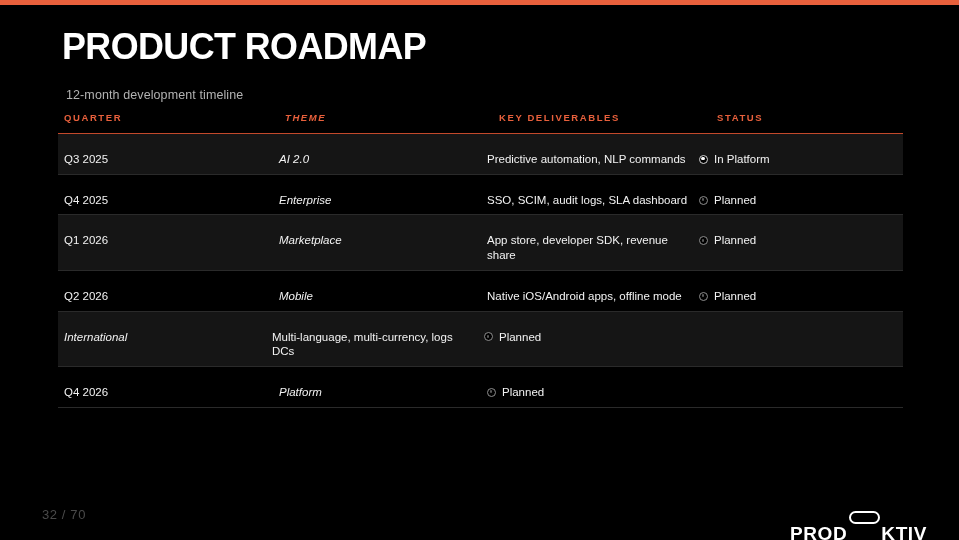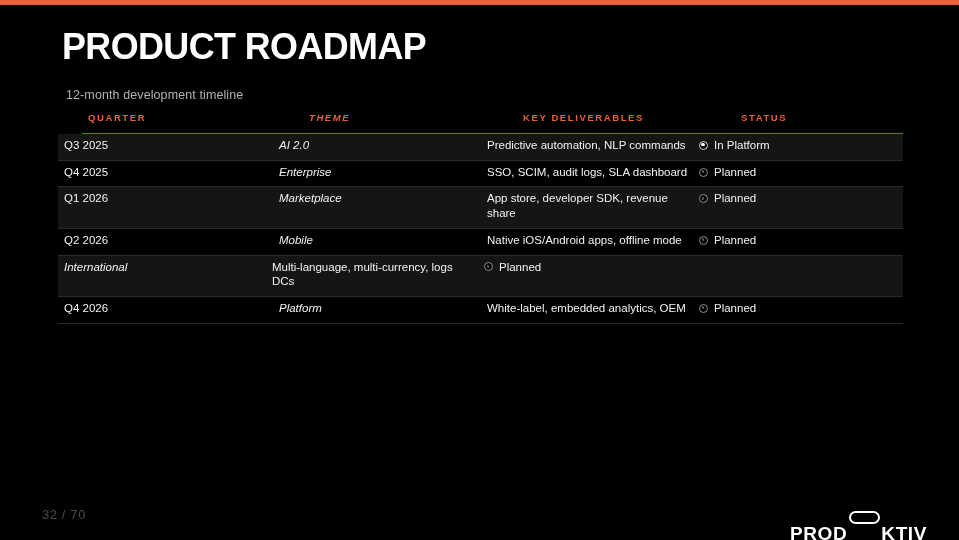--- a/index.html
+++ b/index.html
@@ -67,21 +67,20 @@
 
   .rt-row {
     display: flex;
     align-items: flex-start;
     box-sizing: border-box;
   }
 
   .rt-head {
     padding: 0 0 10px 0;
     border-bottom: 1.5px solid #c3492b;
-    margin-left: 24px;
   }
 
   .rt-head .cell {
     font-size: 9.5px;
     font-weight: bold;
     letter-spacing: 1.6px;
     color: #e8603c;
     text-transform: uppercase;
     padding-left: 6px;
   }
@@ -90,21 +89,21 @@
     border-bottom: 1px solid #2a2a2a;
   }
 
   .rt-body .rt-row.alt {
     background: #151515;
   }
 
   .rt-body .cell {
     font-size: 11.5px;
     color: #f2f2f2;
-    padding: 4px 0 7px 6px;
+    padding: 18px 0 7px 6px;
     line-height: 1.28;
     box-sizing: border-box;
   }
 
   .col-quarter { width: 215px; flex: 0 0 215px; }
   .col-theme   { width: 208px; flex: 0 0 208px; font-style: italic; }
   .col-deliv   { width: 212px; flex: 0 0 212px; }
   .col-status  { width: 210px; flex: 0 0 210px; }
 
   .status-cell {
@@ -249,21 +248,20 @@
         <div class="cell col-deliv">Multi-language, multi-currency, logs DCs</div>
         <div class="cell col-status status-cell">
           <span class="status-dot planned"></span>
           <span>Planned</span>
         </div>
       </div>
 
       <div class="rt-row">
         <div class="cell col-quarter">Q4 2026</div>
         <div class="cell col-theme">Platform</div>
-        <div class="cell col-deliv">White-label, embedded analytics, OEM</div>
         <div class="cell col-status status-cell">
           <span class="status-dot planned"></span>
           <span>Planned</span>
         </div>
       </div>
 
     </div>
   </div>
 
   <div class="page-indicator">32 / 70</div>

